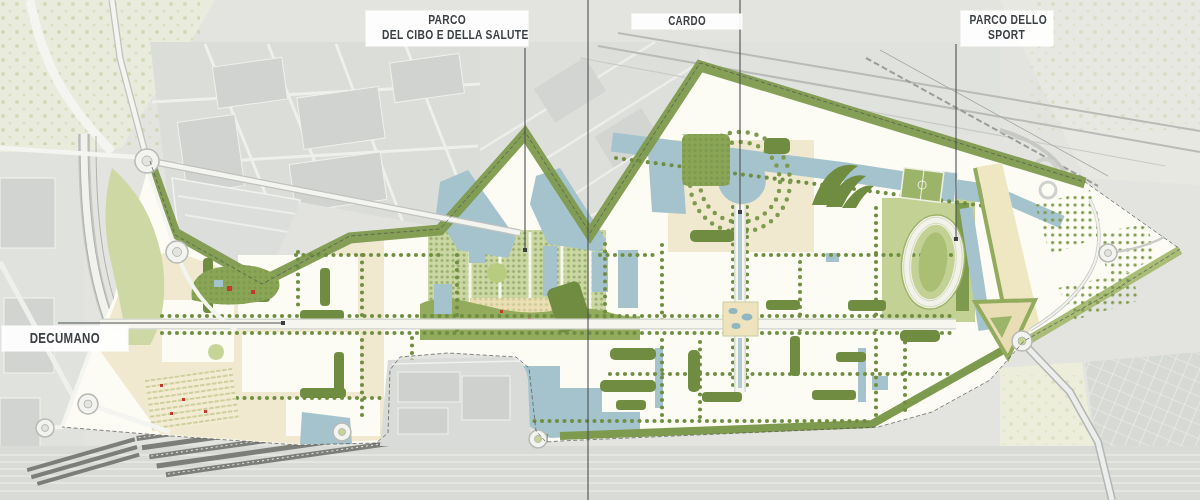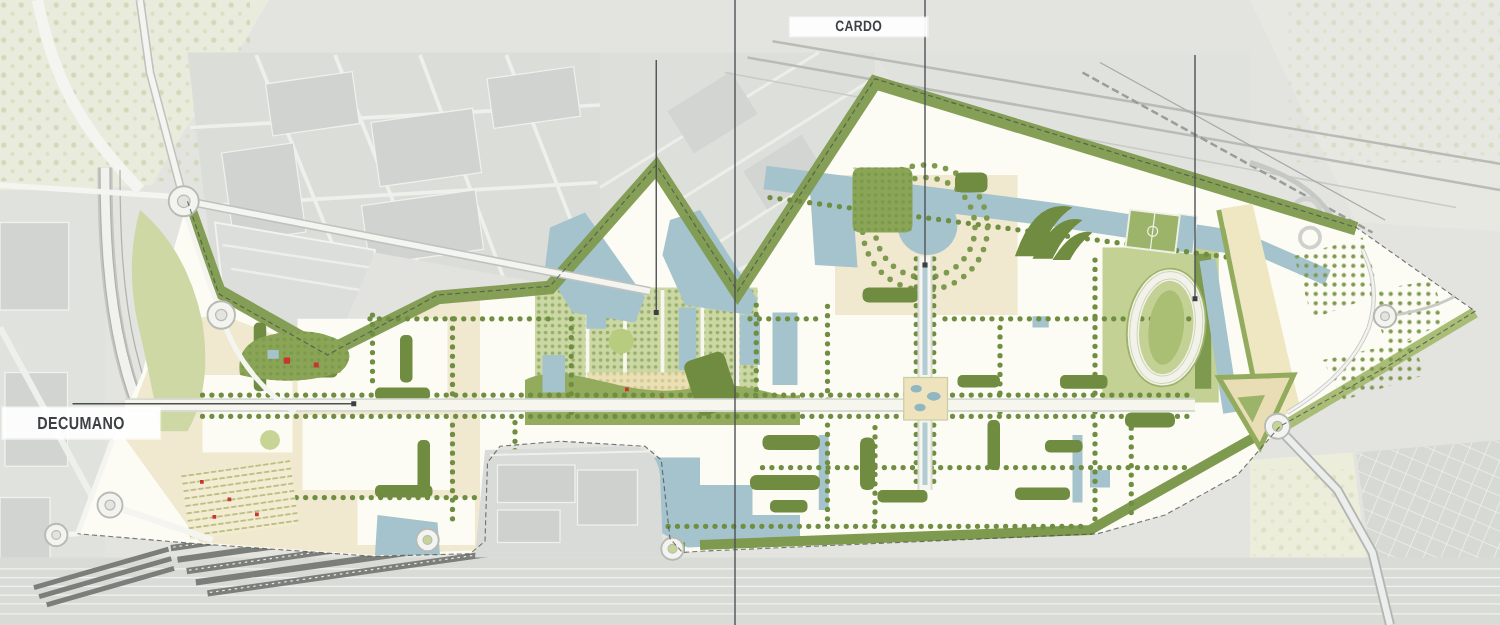--- a/index.html
+++ b/index.html
@@ -426,23 +426,31 @@
     <path d="M58,323 H283"></path>
   </g>
   <g fill="#3c4044">
     <rect x="523" y="248" width="4" height="4"></rect>
         <rect x="738" y="210" width="4" height="4"></rect>
     <rect x="954" y="237" width="4" height="4"></rect>
         <rect x="281" y="321" width="4" height="4"></rect>
   </g>
 </svg>
 
+<div class="map-label" id="label-cibo">
+  <span class="cond">PARCO</span><br>
+  <span class="cond">DEL CIBO E DELLA SALUTE</span>
+</div>
 
 <div class="map-label" id="label-cardo">
   <span class="cond">CARDO</span>
 </div>
 
+<div class="map-label" id="label-sport">
+  <span class="cond">PARCO DELLO</span><br>
+  <span class="cond">SPORT</span>
+</div>
 
 <div class="map-label" id="label-decumano">
   <span class="cond">DECUMANO</span>
 </div>
 
 </div>
 
 </body></html>

